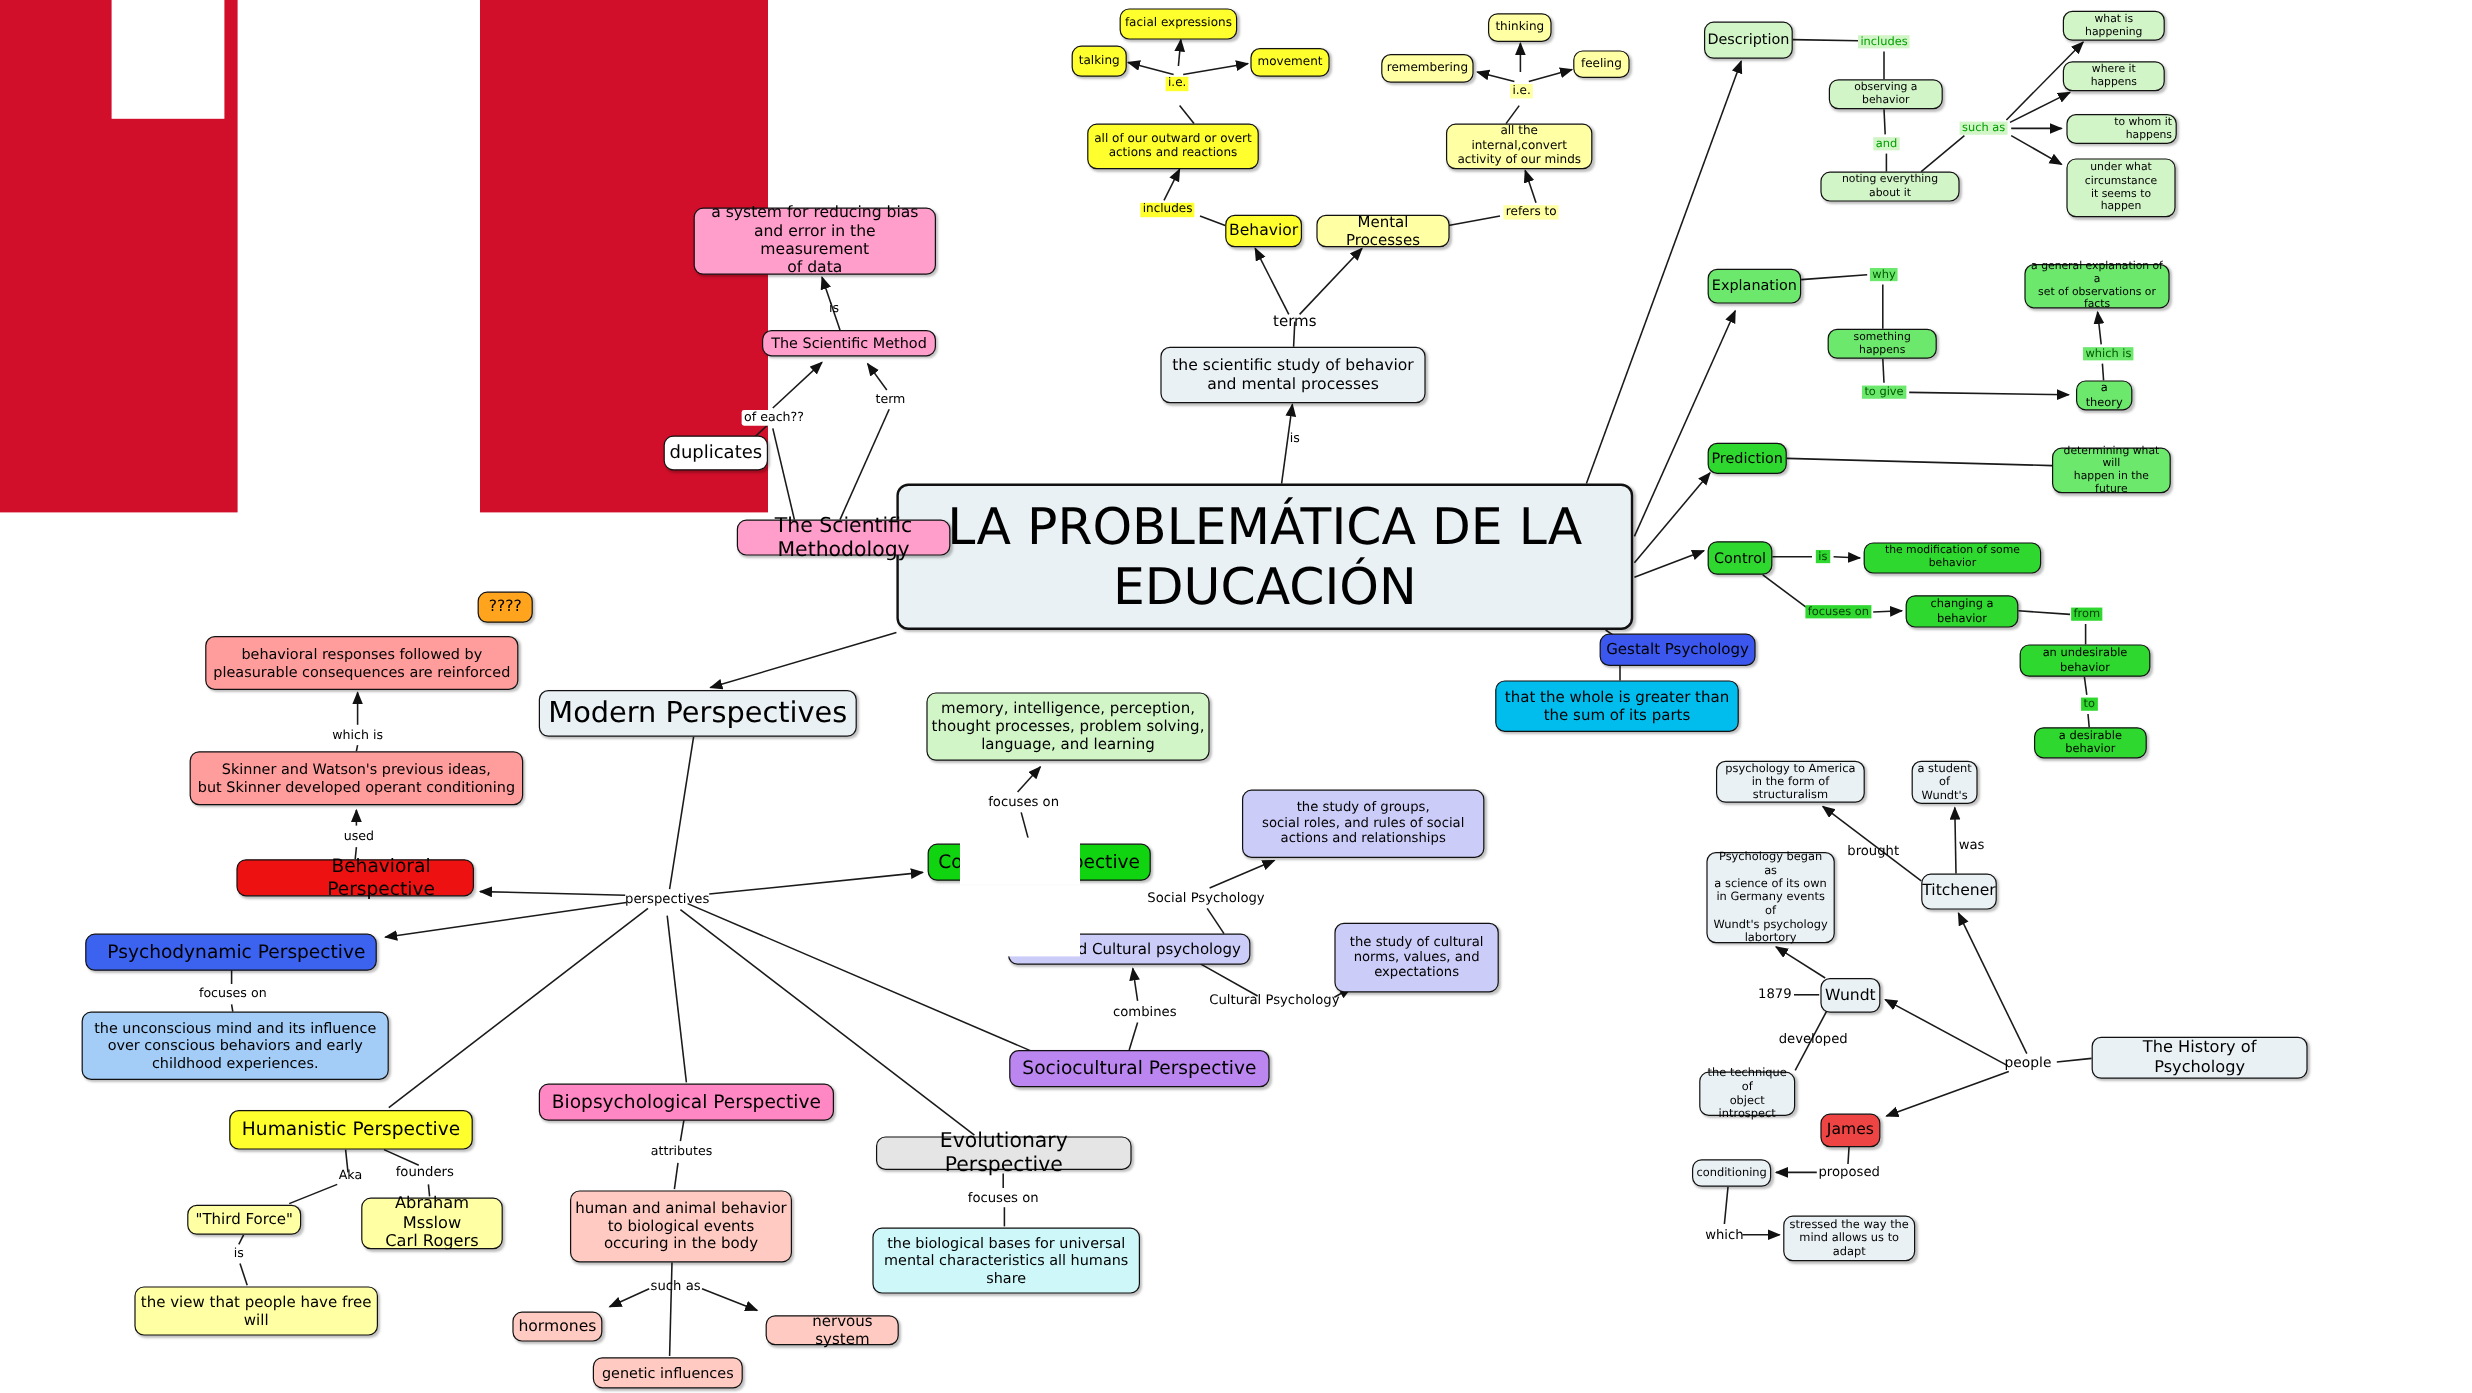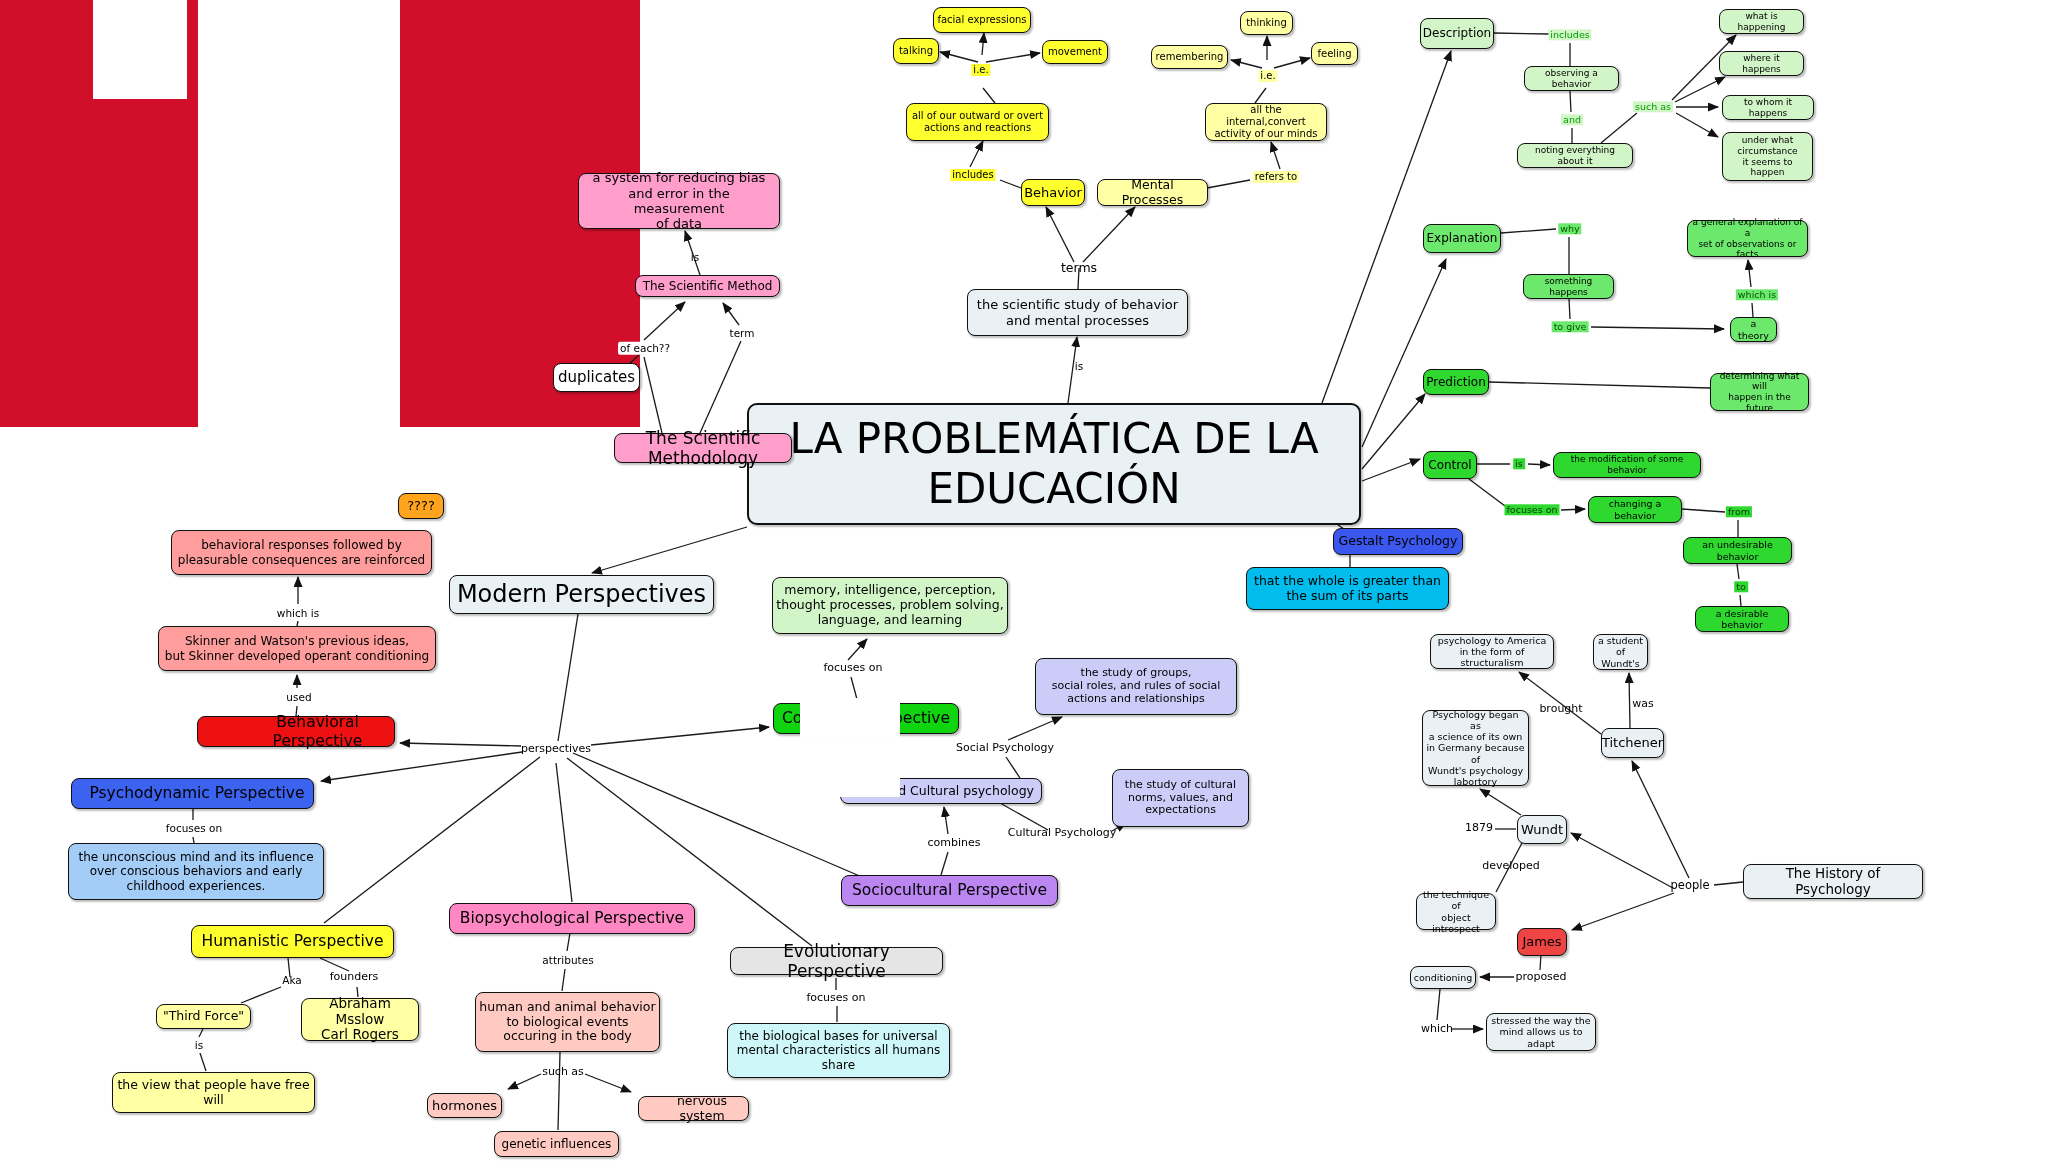--- a/index.html
+++ b/index.html
@@ -151,21 +151,21 @@
     <div class="node" style="left: 1097px; top: 179px; width: 111px; height: 27px; background: rgb(255, 255, 163); font-size: 12.5px;">Mental Processes</div>
     <div class="node" style="left: 967px; top: 289px; width: 221px; height: 47px; background: rgb(234, 241, 244); font-size: 13px;">the scientific study of behavior
 and mental processes</div>
     <div class="node" style="left: 747px; top: 403px; width: 614px; height: 122px; background: rgb(234, 241, 244); font-size: 42px; border-radius: 10px; border-width: 2px;">LA PROBLEMÁTICA DE LA
 EDUCACIÓN</div>
     <div class="node" style="left: 1420px; top: 18px; width: 74px; height: 31px; background: rgb(210, 245, 200); font-size: 12px;">Description</div>
     <div class="node" style="left: 1524px; top: 66px; width: 95px; height: 25px; background: rgb(210, 245, 200); font-size: 9px;">observing a behavior</div>
     <div class="node" style="left: 1517px; top: 143px; width: 116px; height: 25px; background: rgb(210, 245, 200); font-size: 9px;">noting everything about it</div>
     <div class="node" style="left: 1719px; top: 9px; width: 85px; height: 25px; background: rgb(210, 245, 200); font-size: 9px;">what is happening</div>
     <div class="node" style="left: 1719px; top: 51px; width: 85px; height: 25px; background: rgb(210, 245, 200); font-size: 9px;">where it happens</div>
-    <div class="node" style="left: 1722px; top: 95px; width: 92px; height: 25px; background: rgb(210, 245, 200); font-size: 9px;">to whom it happens</div>
+    <div class="node" style="left: 1722px; top: 95px; width: 92px; height: 25px; background: rgb(210, 245, 200); font-size: 9px; text-align: right;">to whom it happens</div>
     <div class="node" style="left: 1722px; top: 132px; width: 91px; height: 49px; background: rgb(210, 245, 200); font-size: 9px;">under what
 circumstance
 it seems to happen</div>
     <div class="node" style="left: 1423px; top: 224px; width: 78px; height: 29px; background: rgb(108, 232, 108); font-size: 12px;">Explanation</div>
     <div class="node" style="left: 1523px; top: 274px; width: 91px; height: 25px; background: rgb(108, 232, 108); font-size: 9px;">something happens</div>
     <div class="node" style="left: 1687px; top: 220px; width: 121px; height: 37px; background: rgb(108, 232, 108); font-size: 9px;">a general explanation of a
 set of observations or facts</div>
     <div class="node" style="left: 1730px; top: 317px; width: 47px; height: 25px; background: rgb(108, 232, 108); font-size: 9.5px;">a theory</div>
     <div class="node" style="left: 1423px; top: 369px; width: 66px; height: 26px; background: rgb(47, 216, 47); font-size: 12px;">Prediction</div>
     <div class="node" style="left: 1710px; top: 373px; width: 99px; height: 38px; background: rgb(108, 232, 108); font-size: 9px;">determining what will
@@ -223,21 +223,21 @@
     <div class="node" style="left: 1112px; top: 769px; width: 137px; height: 58px; background: rgb(204, 204, 248); font-size: 11px;">the study of cultural
 norms, values, and
 expectations</div>
     <div class="node" style="left: 841px; top: 875px; width: 217px; height: 31px; background: rgb(187, 134, 239); font-size: 15.5px;">Sociocultural Perspective</div>
     <div class="node" style="left: 1430px; top: 634px; width: 124px; height: 35px; background: rgb(234, 241, 244); font-size: 9.5px;">psychology to America
 in the form of structuralism</div>
     <div class="node" style="left: 1593px; top: 634px; width: 55px; height: 36px; background: rgb(234, 241, 244); font-size: 9.5px;">a student
 of Wundt's</div>
     <div class="node" style="left: 1422px; top: 710px; width: 107px; height: 76px; background: rgb(234, 241, 244); font-size: 9.5px;">Psychology began as
 a science of its own
-in Germany because of
+in Germany events of
 Wundt's psychology
 labortory</div>
     <div class="node" style="left: 1601px; top: 728px; width: 63px; height: 30px; background: rgb(234, 241, 244); font-size: 13px;">Titchener</div>
     <div class="node" style="left: 1517px; top: 815px; width: 50px; height: 29px; background: rgb(234, 241, 244); font-size: 13px;">Wundt</div>
     <div class="node" style="left: 1416px; top: 893px; width: 80px; height: 37px; background: rgb(234, 241, 244); font-size: 9.5px;">the technique of
 object introspect</div>
     <div class="node" style="left: 1743px; top: 864px; width: 180px; height: 35px; background: rgb(234, 241, 244); font-size: 13.5px;">The History of Psychology</div>
     <div class="node" style="left: 1517px; top: 928px; width: 50px; height: 28px; background: #ef4444; font-size: 13px;">James</div>
     <div class="node" style="left: 1410px; top: 966px; width: 66px; height: 23px; background: rgb(234, 241, 244); font-size: 9.5px;">conditioning</div>
     <div class="node" style="left: 1486px; top: 1013px; width: 110px; height: 38px; background: rgb(234, 241, 244); font-size: 9.5px;">stressed the way the

